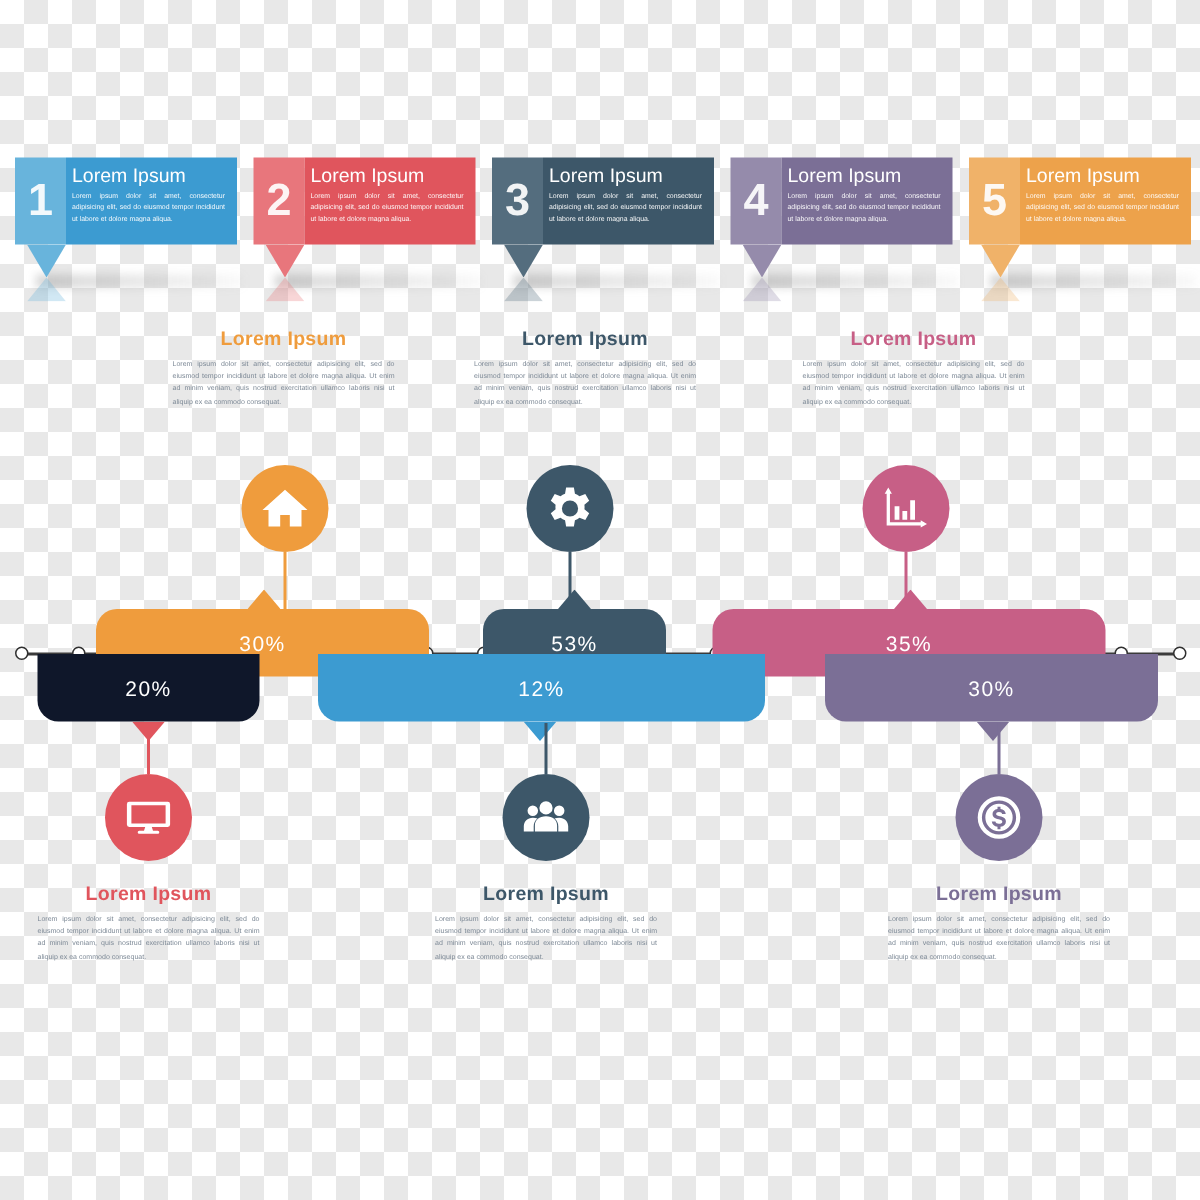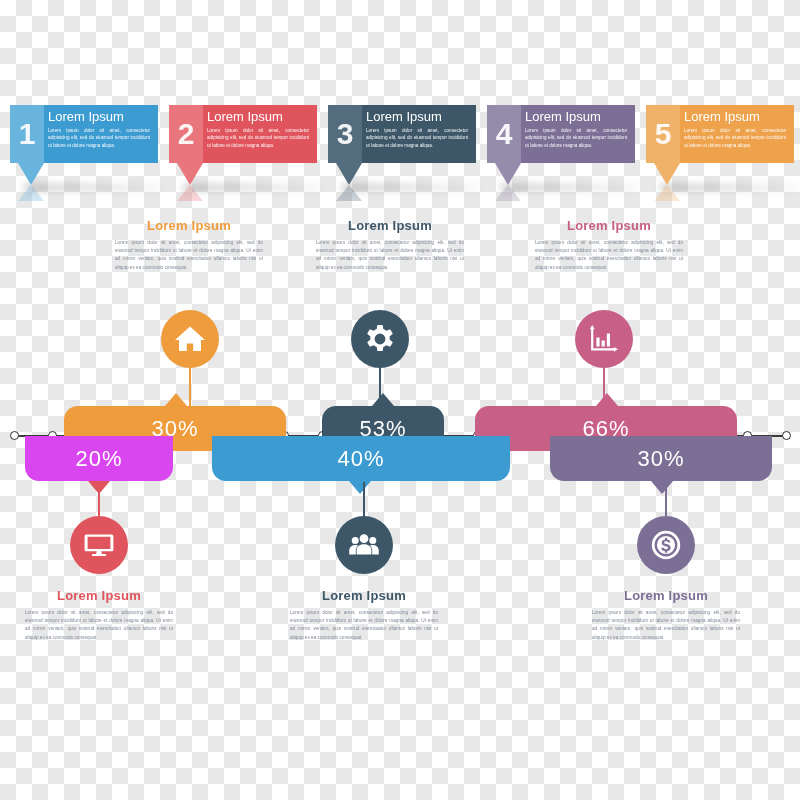--- a/index.html
+++ b/index.html
@@ -42,21 +42,21 @@
   .iconcircle{position:absolute;width:58px;height:58px;border-radius:50%;
      display:flex;align-items:center;justify-content:center;}
   .iconcircle svg{display:block;}
   .stem{position:absolute;width:2px;}
 
   
   .axis{position:absolute;left:14px;top:435px;width:772px;height:2px;background:#3b3b3b;}
   .dot{position:absolute;width:9px;height:9px;border-radius:50%;background:#ffffff;
      border:1.6px solid #2f2f2f;box-sizing:border-box;top:431px;}
   .bar{position:absolute;height:45px;display:flex;align-items:center;justify-content:center;}
-  .bar span{font-size:22px;color:#ffffff;letter-spacing:1px;line-height:1;}
+  .bar span{font-size:14px;color:#ffffff;letter-spacing:1px;line-height:1;}
   .bar.up{top:406px;border-radius:14px 14px 0 0;}
   .bar.dn{top:436px;border-radius:0 0 14px 14px;}
   .notch{position:absolute;width:22px;height:13px;}
   .notch.up{clip-path:polygon(0 100%,50% 0,100% 100%);}
   .notch.dn{clip-path:polygon(0 0,50% 100%,100% 0);}
 
   
   .btxtgroup{position:absolute;width:148px;}
   .btxtgroup h3{margin:0 0 6px 0;font-size:13px;font-weight:bold;text-align:center;letter-spacing:.2px;}
   .btxtgroup p{margin:0;font-size:4.7px;line-height:1.75;color:#7e8a97;text-align:justify;}
@@ -199,29 +199,29 @@
   <div id="bars">
       <div class="bar up" style="left: 64px; width: 222px; background: rgb(239, 156, 61);">
         <span>30%</span>
       </div>
       <div class="notch up" style="background: rgb(239, 156, 61); left: 165px; top: 393px;"></div>
       <div class="bar up" style="left: 322px; width: 122px; background: rgb(61, 87, 105);">
         <span>53%</span>
       </div>
       <div class="notch up" style="background: rgb(61, 87, 105); left: 372px; top: 393px;"></div>
       <div class="bar up" style="left: 475px; width: 262px; background: rgb(199, 95, 134);">
-        <span>66%</span>
+        <span>35%</span>
       </div>
       <div class="notch up" style="background: rgb(199, 95, 134); left: 596px; top: 393px;"></div>
-      <div class="bar dn" style="left: 25px; width: 148px; background: #d946ef;">
+      <div class="bar dn" style="left: 25px; width: 148px; background: #0f172a;">
         <span>20%</span>
       </div>
       <div class="notch dn" style="background: rgb(224, 85, 93); left: 88px; top: 481px;"></div>
       <div class="bar dn" style="left: 212px; width: 298px; background: rgb(60, 155, 209);">
-        <span>40%</span>
+        <span>12%</span>
       </div>
       <div class="notch dn" style="background: rgb(60, 155, 209); left: 349px; top: 481px;"></div>
       <div class="bar dn" style="left: 550px; width: 222px; background: rgb(123, 111, 150);">
         <span>30%</span>
       </div>
       <div class="notch dn" style="background: rgb(123, 111, 150); left: 651px; top: 481px;"></div>
     </div>
 
   <div id="bottomsections">
       <div class="stem" style="background: rgb(224, 85, 93); left: 98px; top: 482px; height: 34px;"></div>

